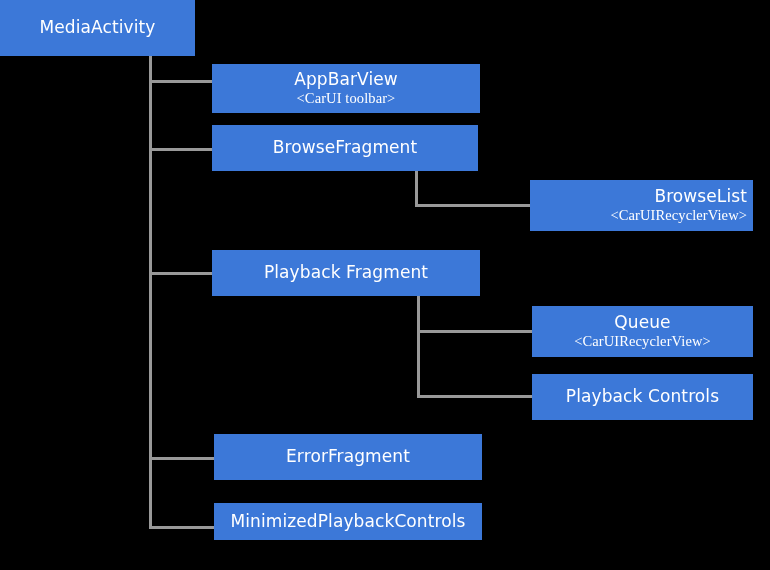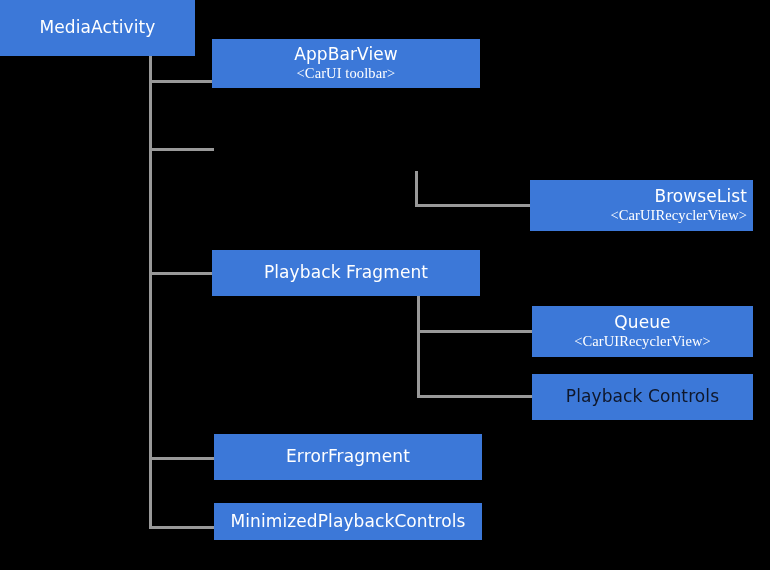--- a/index.html
+++ b/index.html
@@ -63,36 +63,39 @@
     <div class="edge h" style="left: 149px; top: 457px; width: 67px; background: rgb(153, 153, 153);"></div>
     <div class="edge h" style="left: 149px; top: 526px; width: 67px; background: rgb(153, 153, 153);"></div>
     <div class="edge v" style="left: 415px; top: 171px; height: 36px; background: rgb(153, 153, 153);"></div>
     <div class="edge h" style="left: 415px; top: 204px; width: 117px; background: rgb(153, 153, 153);"></div>
     <div class="edge v" style="left: 417px; top: 296px; height: 102px; background: rgb(153, 153, 153);"></div>
     <div class="edge h" style="left: 417px; top: 330px; width: 117px; background: rgb(153, 153, 153);"></div>
     <div class="edge h" style="left: 417px; top: 395px; width: 117px; background: rgb(153, 153, 153);"></div>
     <div class="node compact" style="left: 0px; top: 0px; width: 195px; height: 56px; background: rgb(60, 120, 216); color: rgb(255, 255, 255);">
       <div class="title">MediaActivity</div>
     </div>
-    <div class="node" style="left: 212px; top: 39px; width: 268px; height: 49px; background: rgb(60, 120, 216); color: rgb(255, 255, 255);">
+    <div class="node" style="left: 212px; top: 64px; width: 268px; height: 49px; background: rgb(60, 120, 216); color: rgb(255, 255, 255);">
       <div class="title">AppBarView</div>
       <div class="subtitle">&lt;CarUI toolbar&gt;</div>
+    </div>
+    <div class="node compact" style="left: 212px; top: 125px; width: 266px; height: 46px; background: rgb(60, 120, 216); color: rgb(255, 255, 255);">
+      <div class="title">BrowseFragment</div>
     </div>
     <div class="node" style="left: 530px; top: 180px; width: 223px; height: 51px; background: rgb(60, 120, 216); color: rgb(255, 255, 255); align-items: flex-end;">
       <div class="title">BrowseList</div>
       <div class="subtitle">&lt;CarUIRecyclerView&gt;</div>
     </div>
     <div class="node compact" style="left: 212px; top: 250px; width: 268px; height: 46px; background: rgb(60, 120, 216); color: rgb(255, 255, 255);">
       <div class="title">Playback Fragment</div>
     </div>
     <div class="node" style="left: 532px; top: 306px; width: 221px; height: 51px; background: rgb(60, 120, 216); color: rgb(255, 255, 255);">
       <div class="title">Queue</div>
       <div class="subtitle">&lt;CarUIRecyclerView&gt;</div>
     </div>
-    <div class="node compact" style="left: 532px; top: 374px; width: 221px; height: 46px; background: rgb(60, 120, 216); color: #0f172a;">
+    <div class="node compact" style="left: 532px; top: 374px; width: 221px; height: 46px; background: rgb(60, 120, 216); color: #ffffff;">
       <div class="title">Playback Controls</div>
     </div>
     <div class="node compact" style="left: 214px; top: 434px; width: 268px; height: 46px; background: rgb(60, 120, 216); color: #ffffff;">
       <div class="title">ErrorFragment</div>
     </div>
     <div class="node compact" style="left: 214px; top: 503px; width: 268px; height: 37px; background: rgb(60, 120, 216); color: rgb(255, 255, 255);">
       <div class="title">MinimizedPlaybackControls</div>
     </div>
   </div>
 

